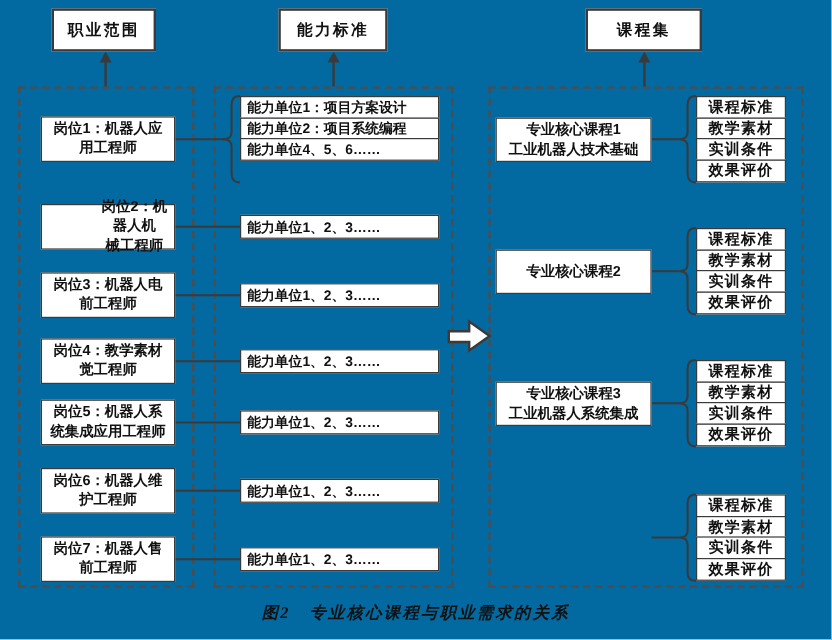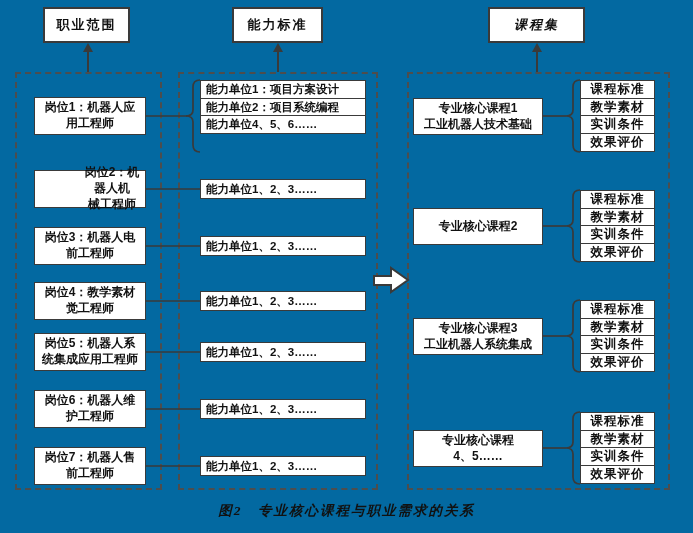--- a/index.html
+++ b/index.html
@@ -156,21 +156,21 @@
 
     <polygon points="374,276 391,276 391,268 408,280 391,292 391,285 374,285" fill="#ffffff" stroke="#3a3a3a" stroke-width="2"></polygon>
   </svg>
 
   <div class="node title-node" style="left:43px; top:7px; width:87px; height:36px;">
     <span>职业范围</span>
   </div>
   <div class="node title-node" style="left:232px; top:7px; width:91px; height:36px;">
     <span>能力标准</span>
   </div>
-  <div class="node title-node" style="left:488px; top:7px; width:97px; height:36px;font-style:italic;">
+  <div class="node title-node" style="left:488px; top:7px; width:97px; height:36px;">
     <span>课程集</span>
   </div>
 
   <div class="node job-node" style="left:34px; top:97px; width:112px; height:38px;">
     <span>岗位1：机器人应</span>
     <span>用工程师</span>
   </div>
   <div class="node job-node" style="left:34px; top:170px; width:112px; height:38px;padding-left:44px;">
     <span>岗位2：机器人机</span>
     <span>械工程师</span>
@@ -213,24 +213,20 @@
     <span>专业核心课程1</span>
     <span>工业机器人技术基础</span>
   </div>
   <div class="node course-node" style="left:413px; top:208px; width:130px; height:37px;">
     <span>专业核心课程2</span>
   </div>
   <div class="node course-node" style="left:413px; top:318px; width:130px; height:37px;">
     <span>专业核心课程3</span>
     <span>工业机器人系统集成</span>
   </div>
-  <div class="node course-node" style="left:413px; top:430px; width:130px; height:37px;">
-    <span>专业核心课程</span>
-    <span>4、5……</span>
-  </div>
 
   <div class="stack" style="left:580px; top:80px; width:75px;">
     <div class="cell res-cell">课程标准</div>
     <div class="cell res-cell">教学素材</div>
     <div class="cell res-cell">实训条件</div>
     <div class="cell res-cell">效果评价</div>
   </div>
   <div class="stack" style="left:580px; top:190px; width:75px;">
     <div class="cell res-cell">课程标准</div>
     <div class="cell res-cell">教学素材</div>

